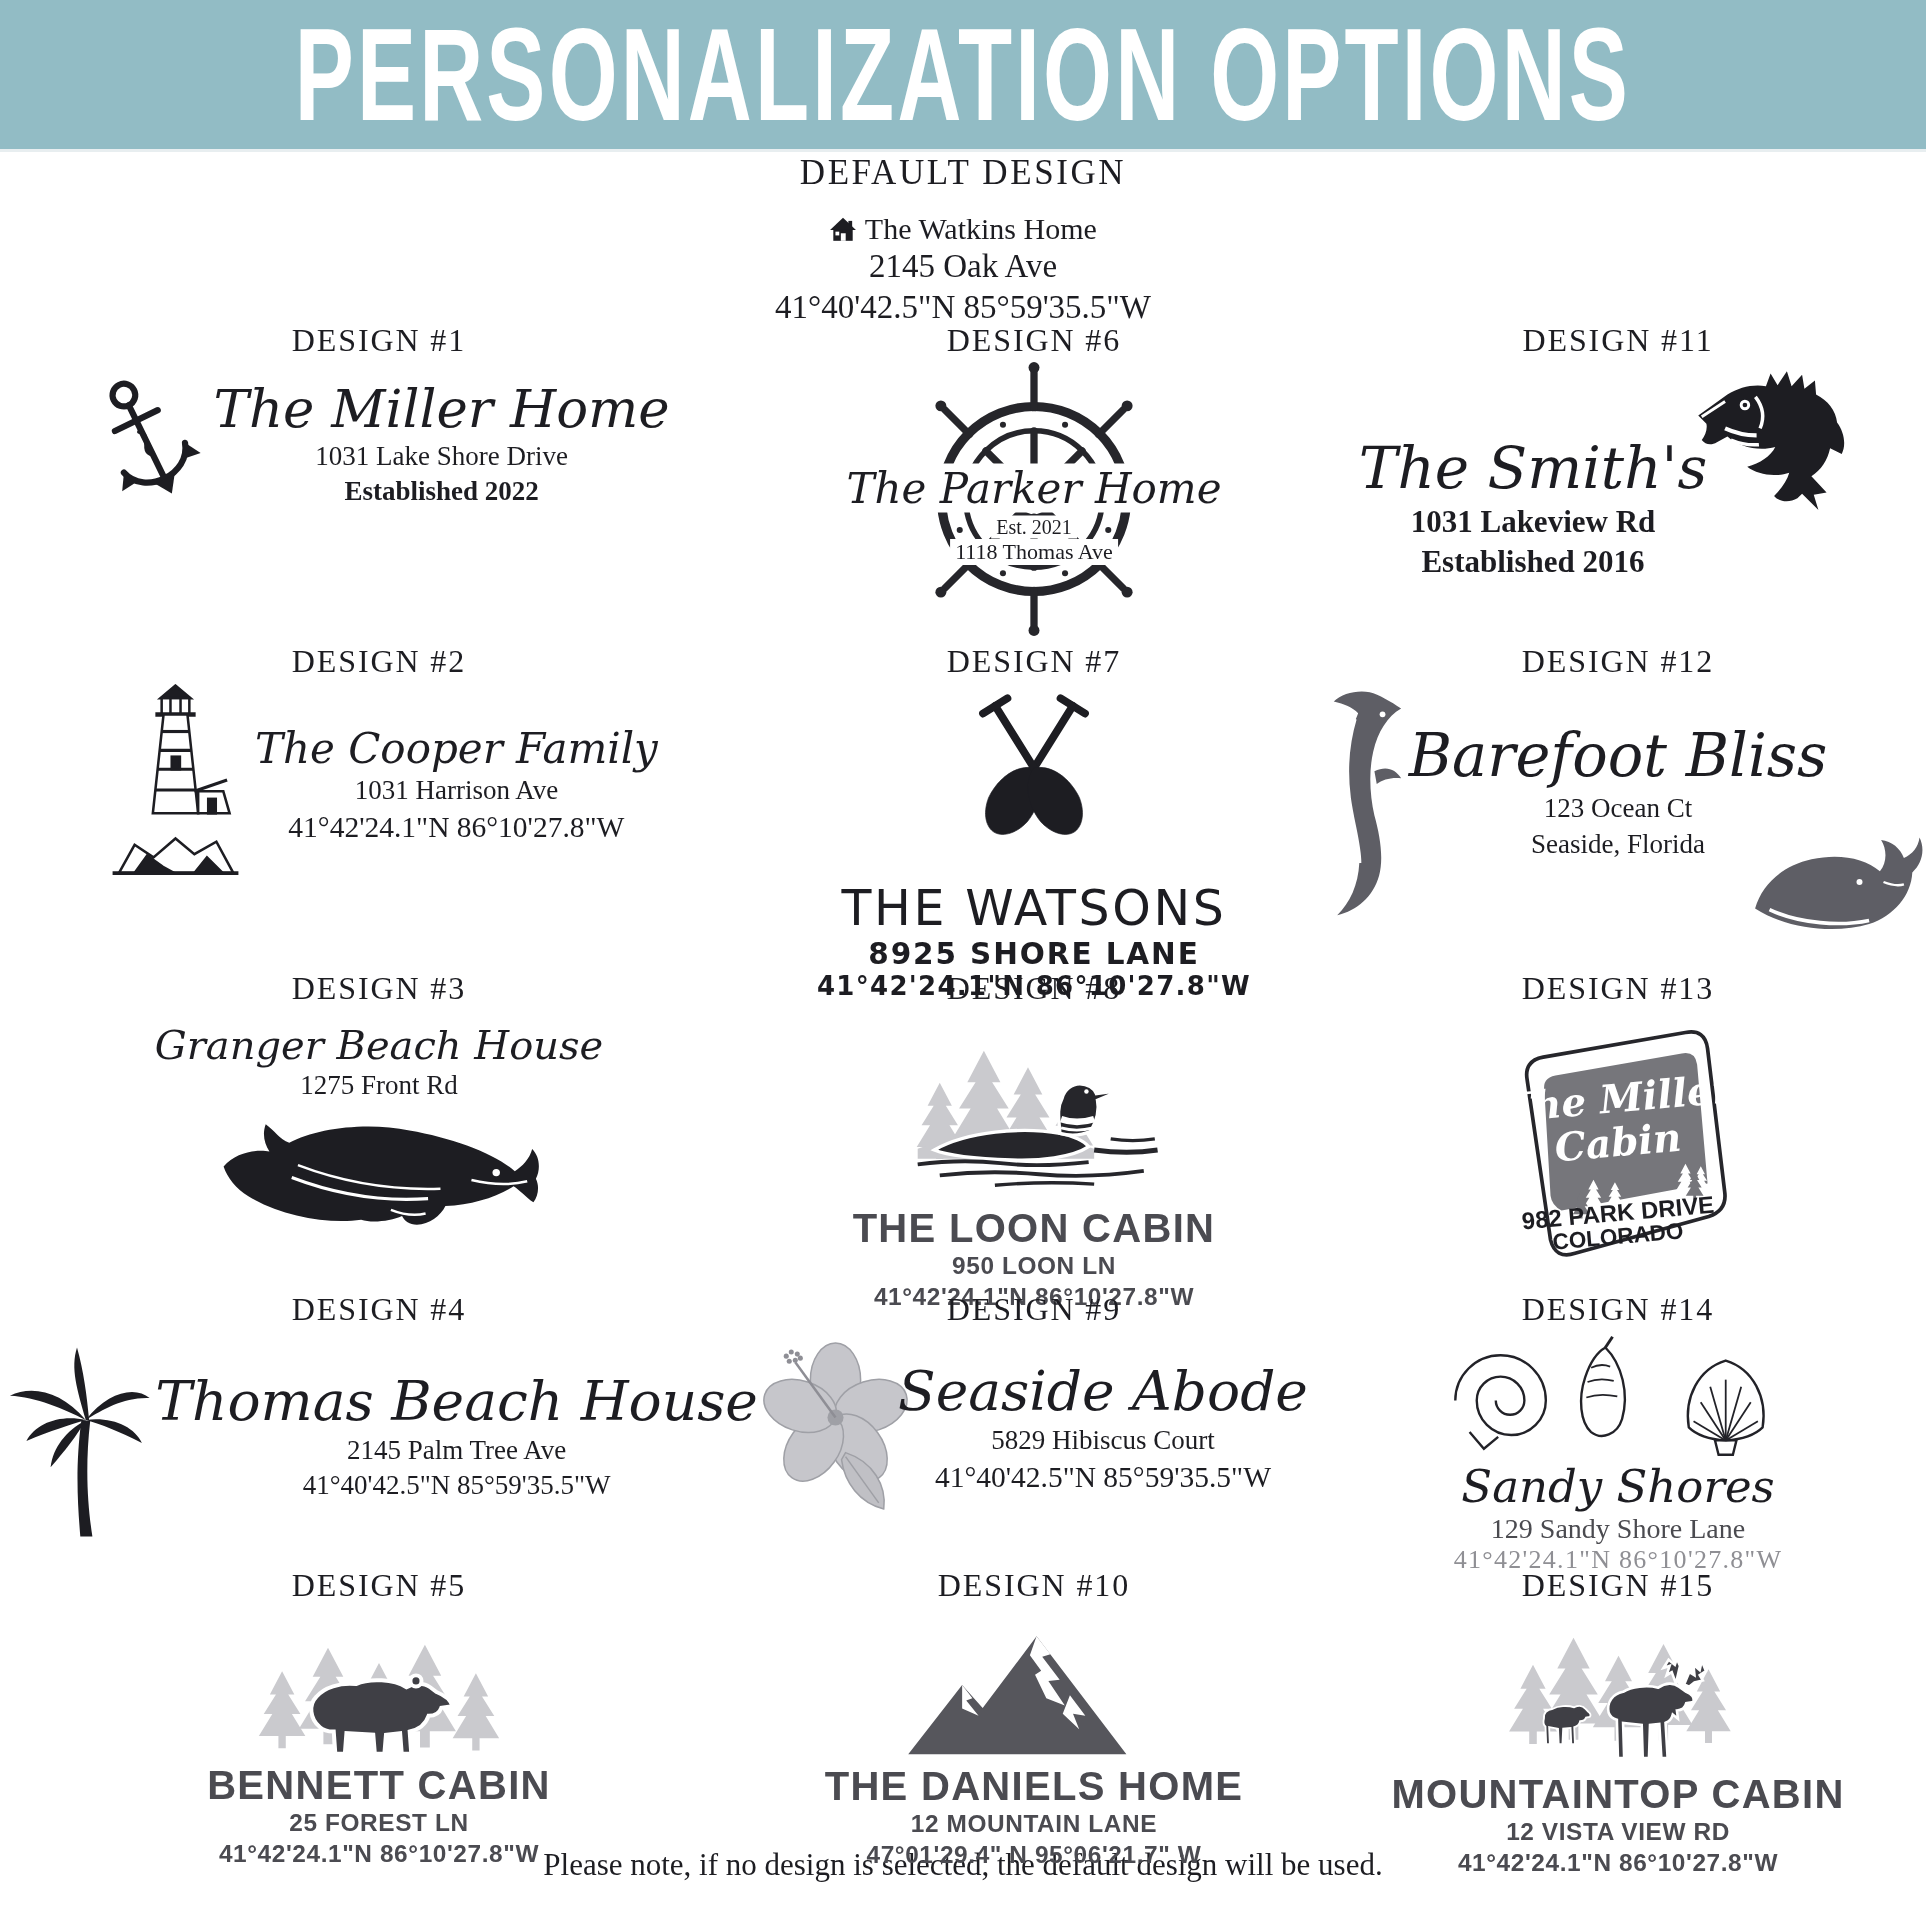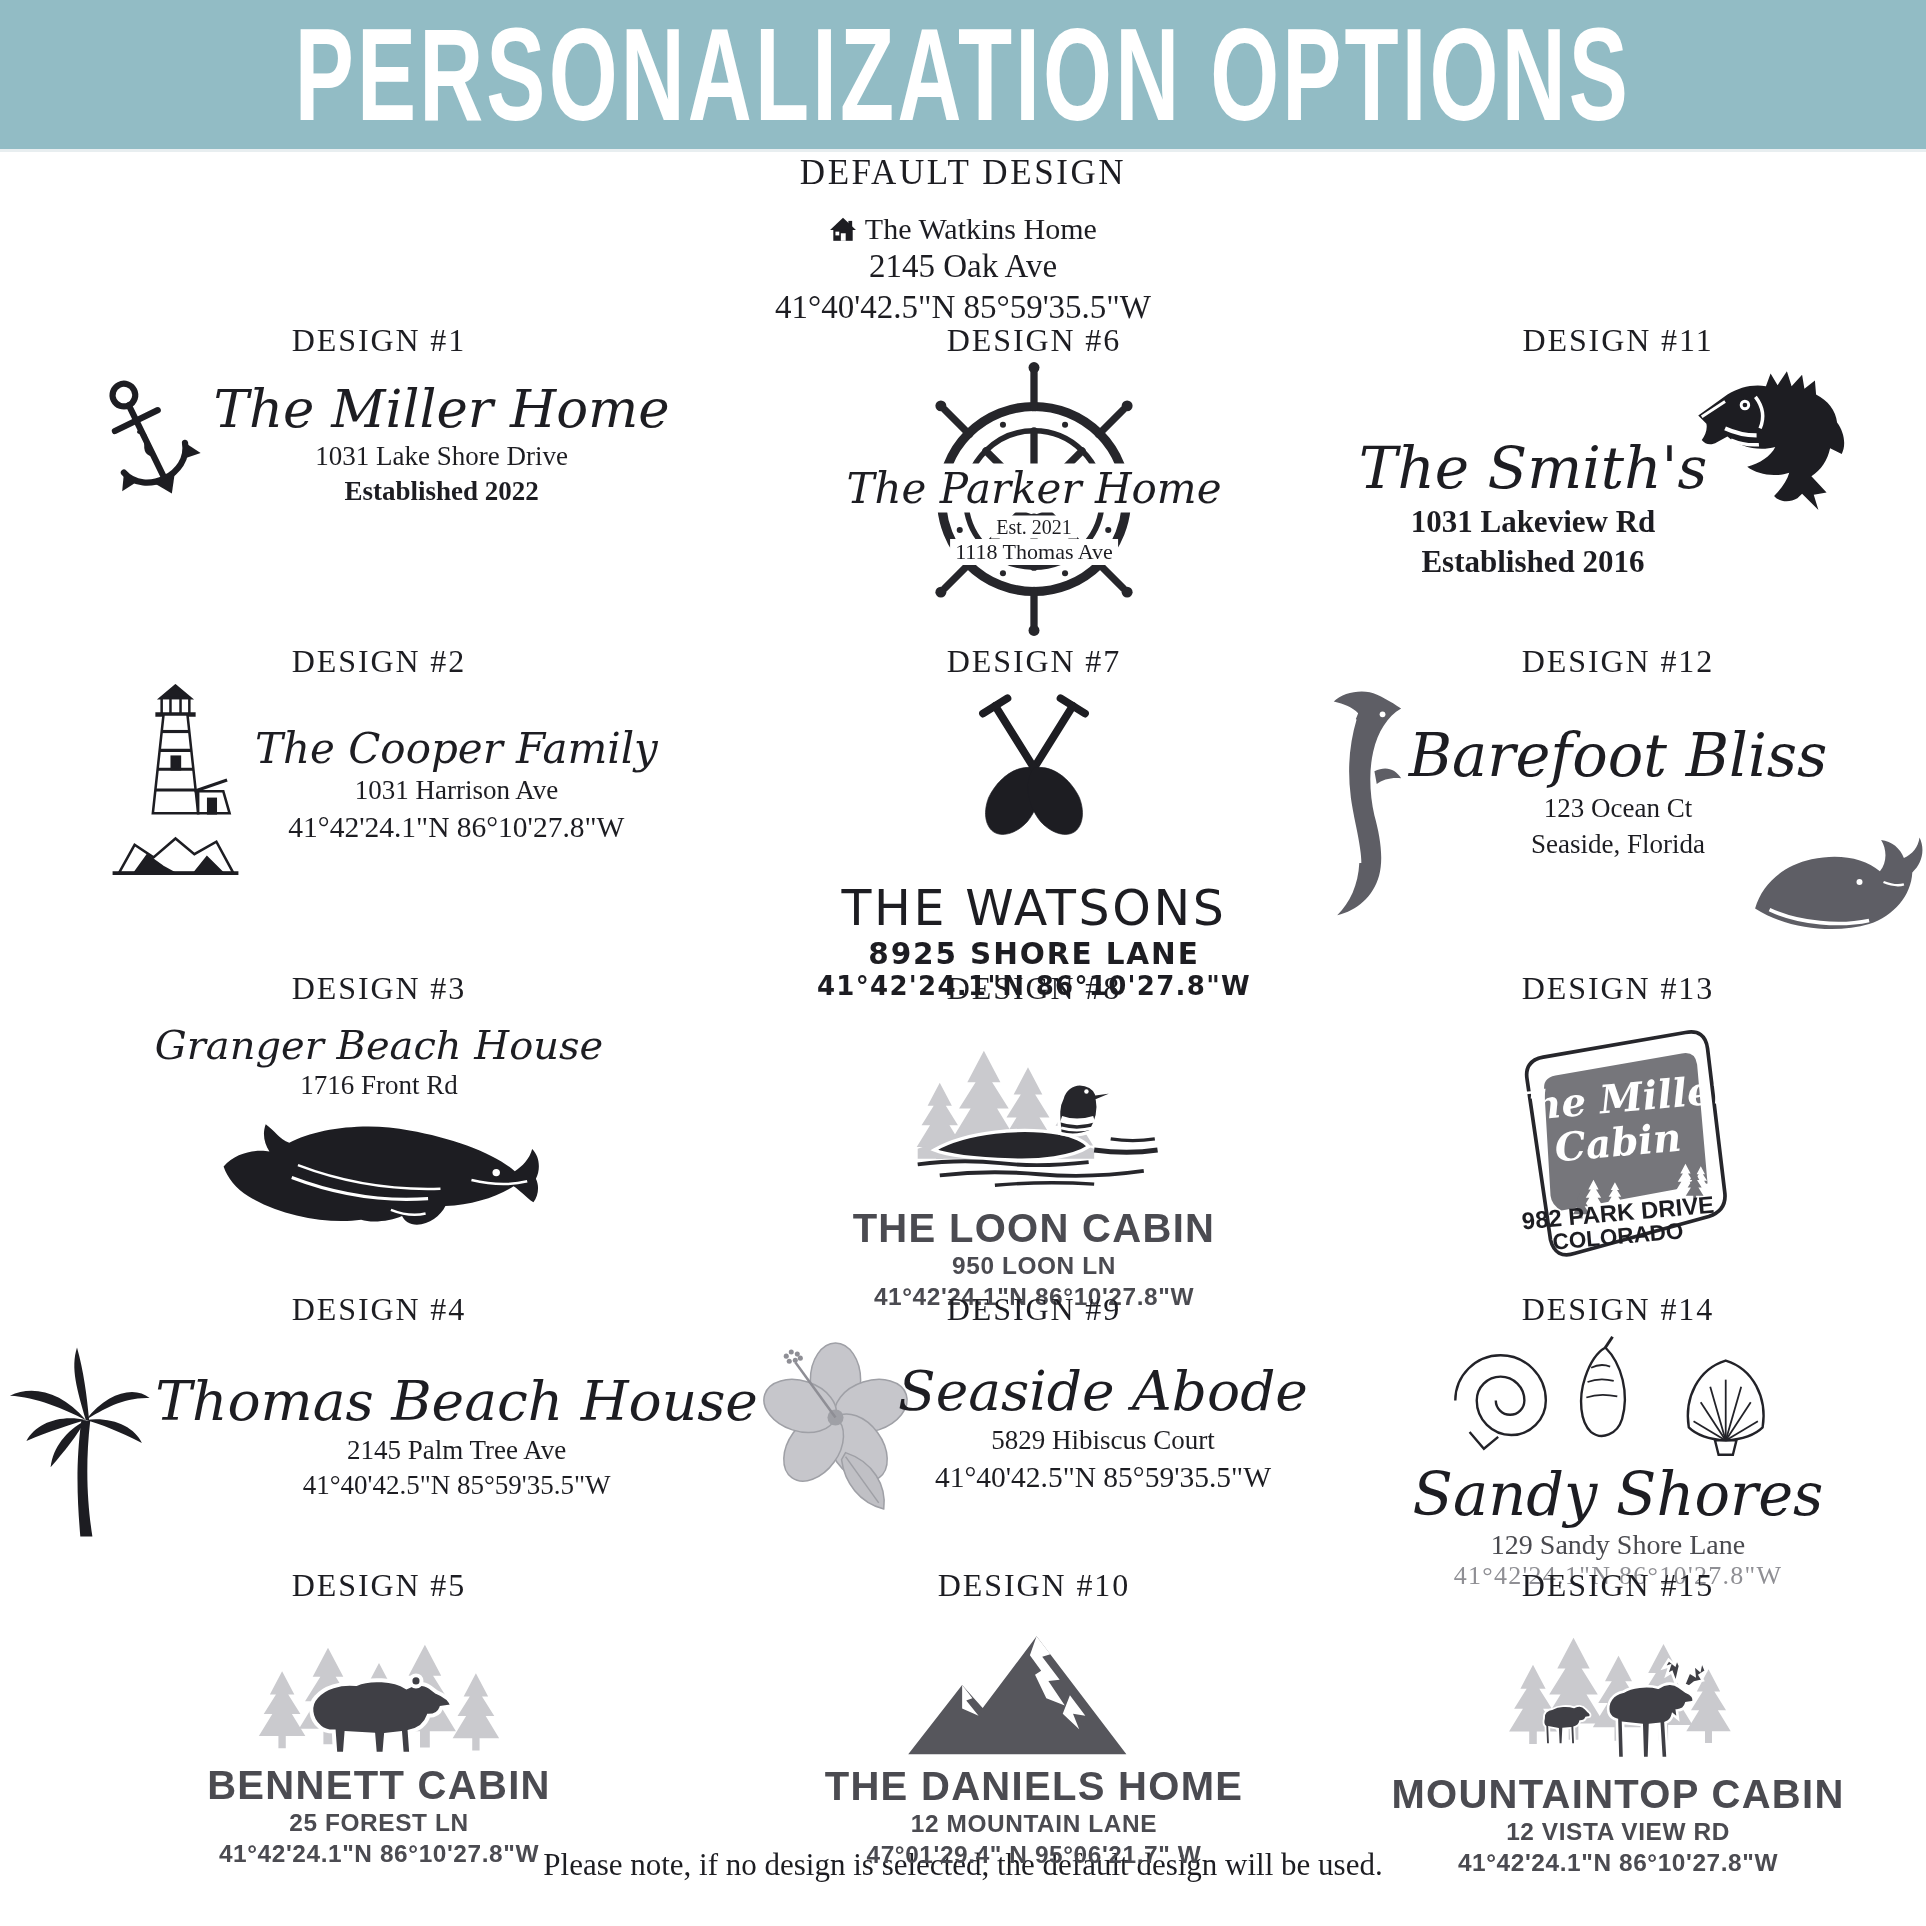--- a/index.html
+++ b/index.html
@@ -61,21 +61,21 @@
   .d12-name{font-size:59px;white-space:nowrap;}
   .d12-line{font-size:27px;line-height:1.35;}
   
   .badge-wrap{position:relative;width:276px;height:276px;margin-top:-2.6px;}
   .badge-t{position:absolute;width:100%;text-align:center;transform:rotate(-5deg);}
   .badge-n1{top:24%;font-size:39px;color:#fff;font-weight:bold;}
   .badge-n2{top:40%;font-size:39px;color:#fff;font-weight:bold;}
   .badge-a1{top:69%;font-size:24px;color:#1d1d22;}
   .badge-a2{top:78%;font-size:22.5px;color:#1d1d22;}
   
-  .d14-name{font-size:59px;white-space:nowrap;margin-top:-9px;}
+  .d14-name{font-size:45px;white-space:nowrap;margin-top:-9px;}
   .d14-l1{font-size:28px;color:#4b4b50;}
   .d14-l2{font-size:26px;color:#8f8f94;letter-spacing:1.3px;}
   
   .footer{height:77px;display:flex;align-items:flex-start;justify-content:center;}
   .footer span{font-size:31px;}
   svg{display:block;}
 </style>
 </head>
 <body>
 
@@ -298,21 +298,21 @@
           <div class="script d12-name">Barefoot Bliss</div>
           <div class="serif d12-line">123 Ocean Ct</div>
           <div class="serif d12-line">Seaside, Florida</div>
         </div>
       </div>
     </div>
 
     <div class="cell">
       <div class="design-title">DESIGN #3</div>
       <div class="script d3-name">Granger Beach House</div>
-      <div class="serif addr">1716 Front Rd</div>
+      <div class="serif addr">1275 Front Rd</div>
       <span style="margin-top:-5.1px">
         <svg viewBox="0 0 560 230" width="347" height="143">
           <path fill="#1d1d22" d="M30,110 C50,86 86,82 104,86 C96,74 92,58 98,42 C112,52 120,66 136,72 C180,48 262,38 330,52 C400,64 470,90 500,118 C512,110 524,98 528,82 C540,94 542,114 534,130 C540,142 538,158 530,168 C518,160 508,148 498,142 C470,160 430,172 388,174 C380,190 362,204 342,204 C330,204 322,198 318,190 C300,198 270,202 252,196 C200,204 120,190 70,158 C50,146 36,128 30,110 Z"></path>
           <path d="M140,128 Q250,170 360,162" stroke="#ffffff" stroke-width="5" fill="none"></path>
           <path d="M150,108 Q260,150 380,146" stroke="#ffffff" stroke-width="4" fill="none"></path>
           <path d="M300,180 Q330,192 356,186" stroke="#ffffff" stroke-width="4" fill="none"></path>
           <circle cx="470" cy="120" r="6" fill="#ffffff"></circle>
           <path d="M430,132 Q480,144 520,134" stroke="#ffffff" stroke-width="4" fill="none"></path>
         </svg>
       </span>

